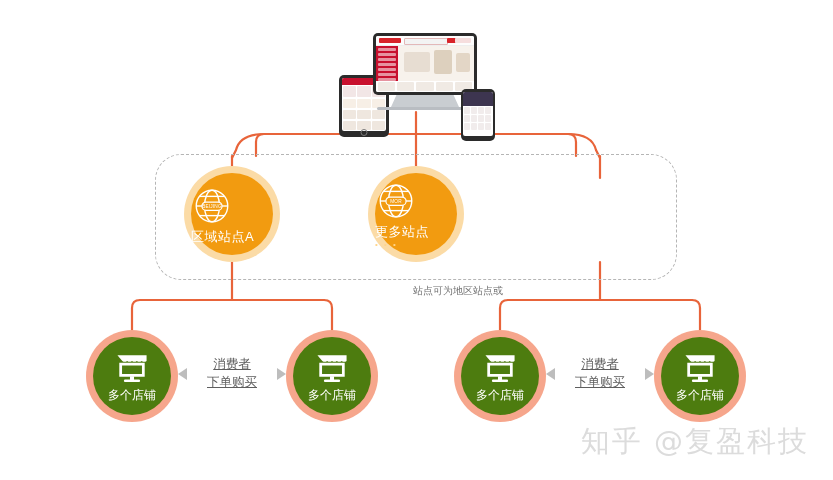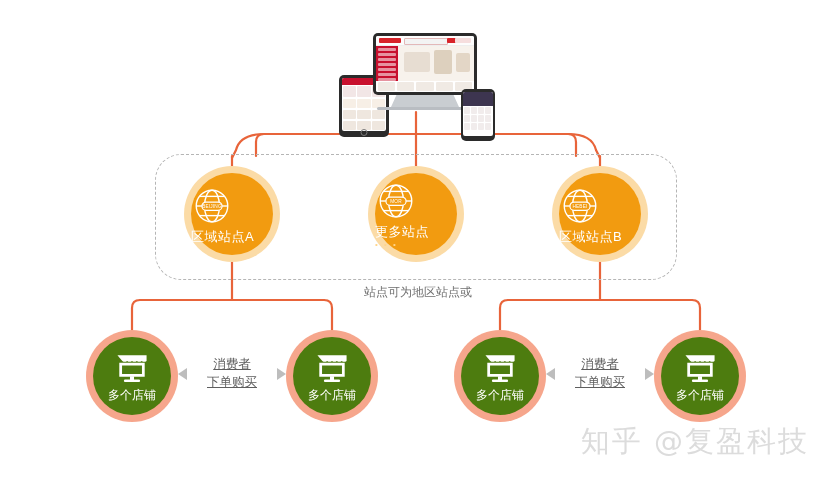--- a/index.html
+++ b/index.html
@@ -95,21 +95,21 @@
   .shop .disc{
     position:absolute;left:7px;top:7px;width:78px;height:78px;border-radius:50%;
     background:#4d7c0f;display:flex;flex-direction:column;align-items:center;justify-content:center;
   }
   .shop .label{color:#fff;font-size:12px;line-height:1;margin-top:3px;white-space:nowrap;}
   .shopicon{width:40px;height:34px;display:block;}
 
   
   .center-note{
     position:absolute;left:333px;top:284px;width:170px;
-    text-align:center;color:#6f6f6f;font-size:12px;line-height:1.45;
+    text-align:right;color:#6f6f6f;font-size:10px;line-height:1.45;
   }
   .consumer{
     position:absolute;width:108px;text-align:center;color:#5e5e5e;
     font-size:12.5px;line-height:1.4;
   }
   .consumer .txt{display:inline-block;text-decoration:underline;}
   .arrow{
     position:absolute;top:50%;transform:translateY(-50%);
     width:0;height:0;border-top:6px solid transparent;border-bottom:6px solid transparent;
   }
@@ -278,37 +278,20 @@
           <path d="M9.5,35 H38.5"></path>
         </g>
         <rect x="12.5" y="19.5" width="23" height="9.5" rx="4.7" fill="#f29b10" stroke="#ffffff" stroke-width="1.4"></rect>
         <text x="24" y="26.4" text-anchor="middle" font-size="5.4" fill="#ffffff" font-family="Liberation Sans, sans-serif" letter-spacing="0.2">MOR</text>
       </svg>
       <div class="label">更多站点</div>
       <div class="dots">• • •</div>
     </div>
   </div>
 
-  <div class="node" style="left:552px;top:166px;">
-    <div class="halo"></div>
-    <div class="disc">
-      <svg class="globe" viewBox="0 0 48 48">
-        <g fill="none" stroke="#ffffff" stroke-width="1.6">
-          <circle cx="24" cy="24" r="18"></circle>
-          <ellipse cx="24" cy="24" rx="8.5" ry="18"></ellipse>
-          <line x1="6" y1="24" x2="42" y2="24"></line>
-          <path d="M9.5,13 H38.5"></path>
-          <path d="M9.5,35 H38.5"></path>
-        </g>
-        <rect x="12.5" y="19.5" width="23" height="9.5" rx="4.7" fill="#f29b10" stroke="#ffffff" stroke-width="1.4"></rect>
-        <text x="24" y="26.4" text-anchor="middle" font-size="5.4" fill="#ffffff" font-family="Liberation Sans, sans-serif" letter-spacing="0.2">HEBEI</text>
-      </svg>
-      <div class="label">区域站点B</div>
-    </div>
-  </div>
 
   <div class="center-note">
     <div>站点可为地区站点或</div>
   </div>
 
   <div class="shop" style="left:86px;top:330px;">
     <div class="halo"></div>
     <div class="disc">
       <svg class="shopicon" viewBox="0 0 48 42">
         <path d="M6,4 h36 v7 a5,5 0 0 1 -6,0 a5,5 0 0 1 -6,0 a5,5 0 0 1 -6,0 a5,5 0 0 1 -6,0 a5,5 0 0 1 -6,0 z" fill="#ffffff"></path>

